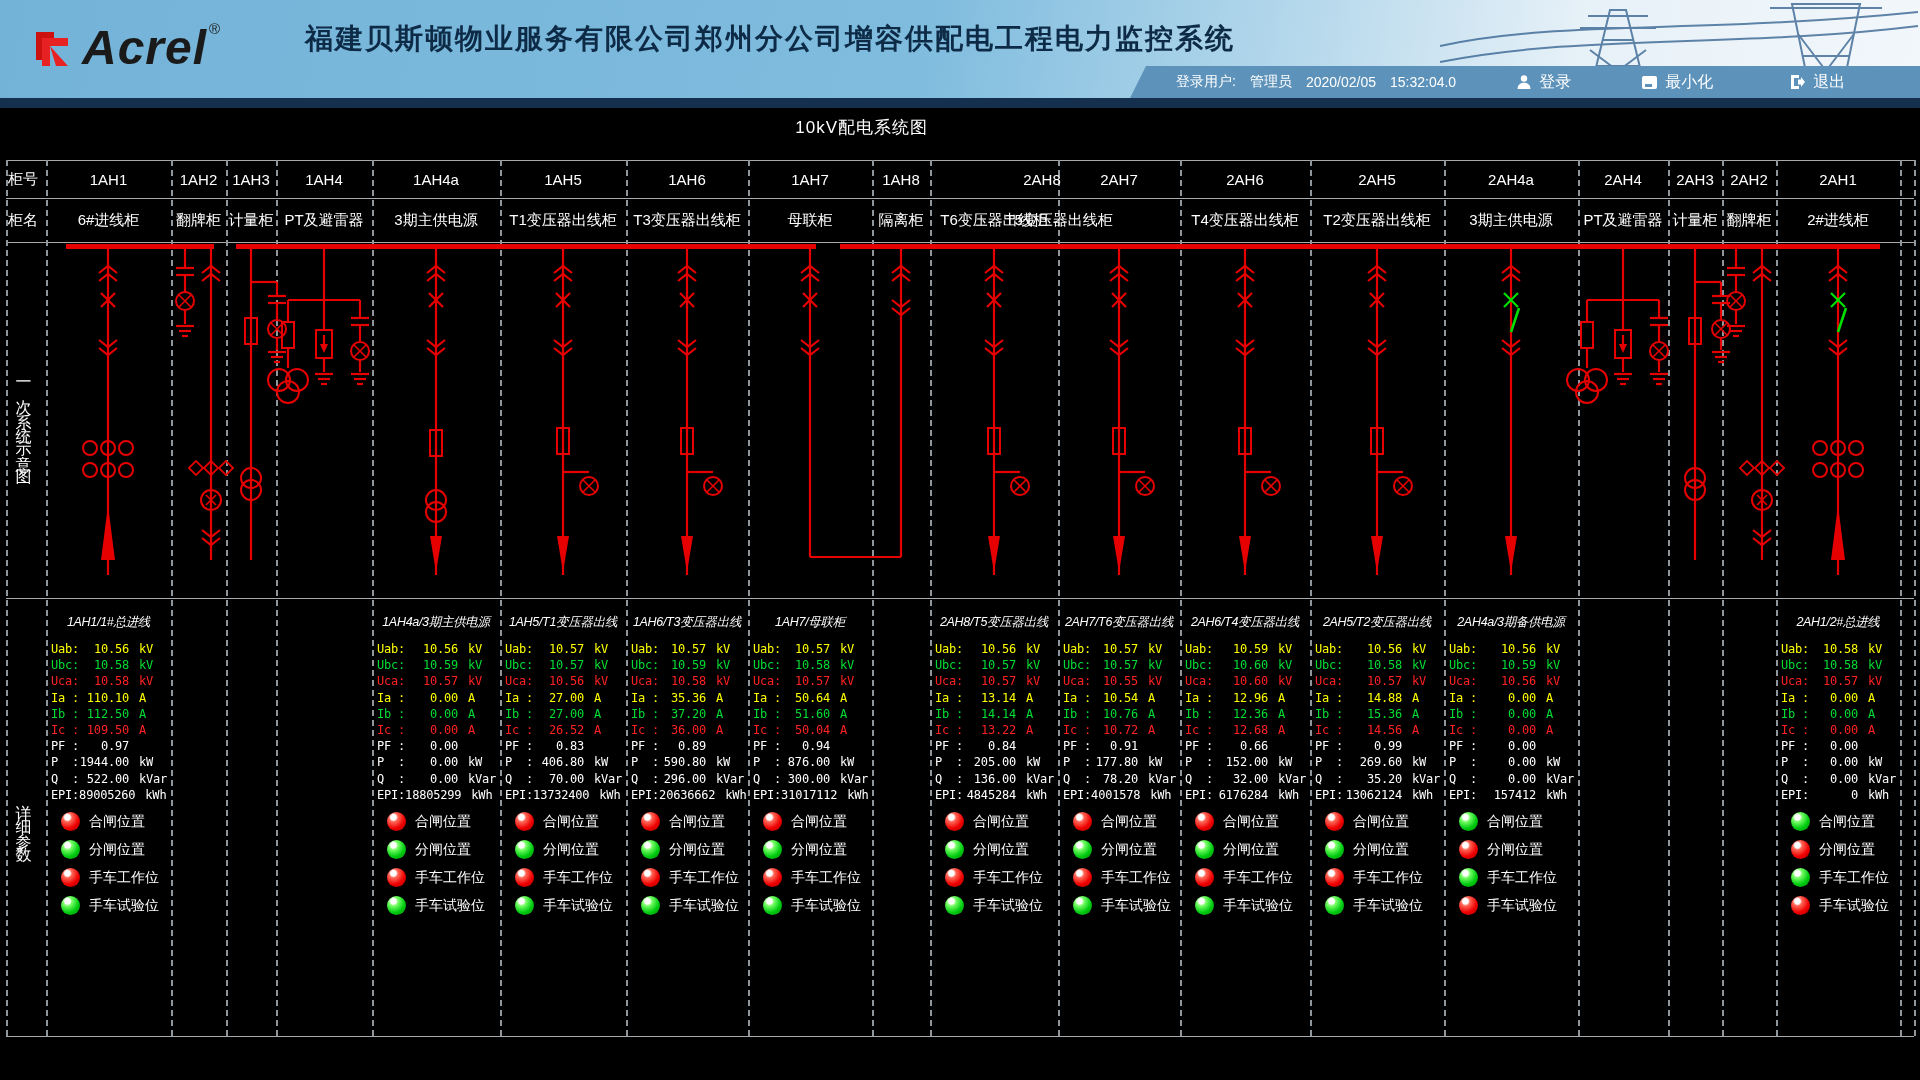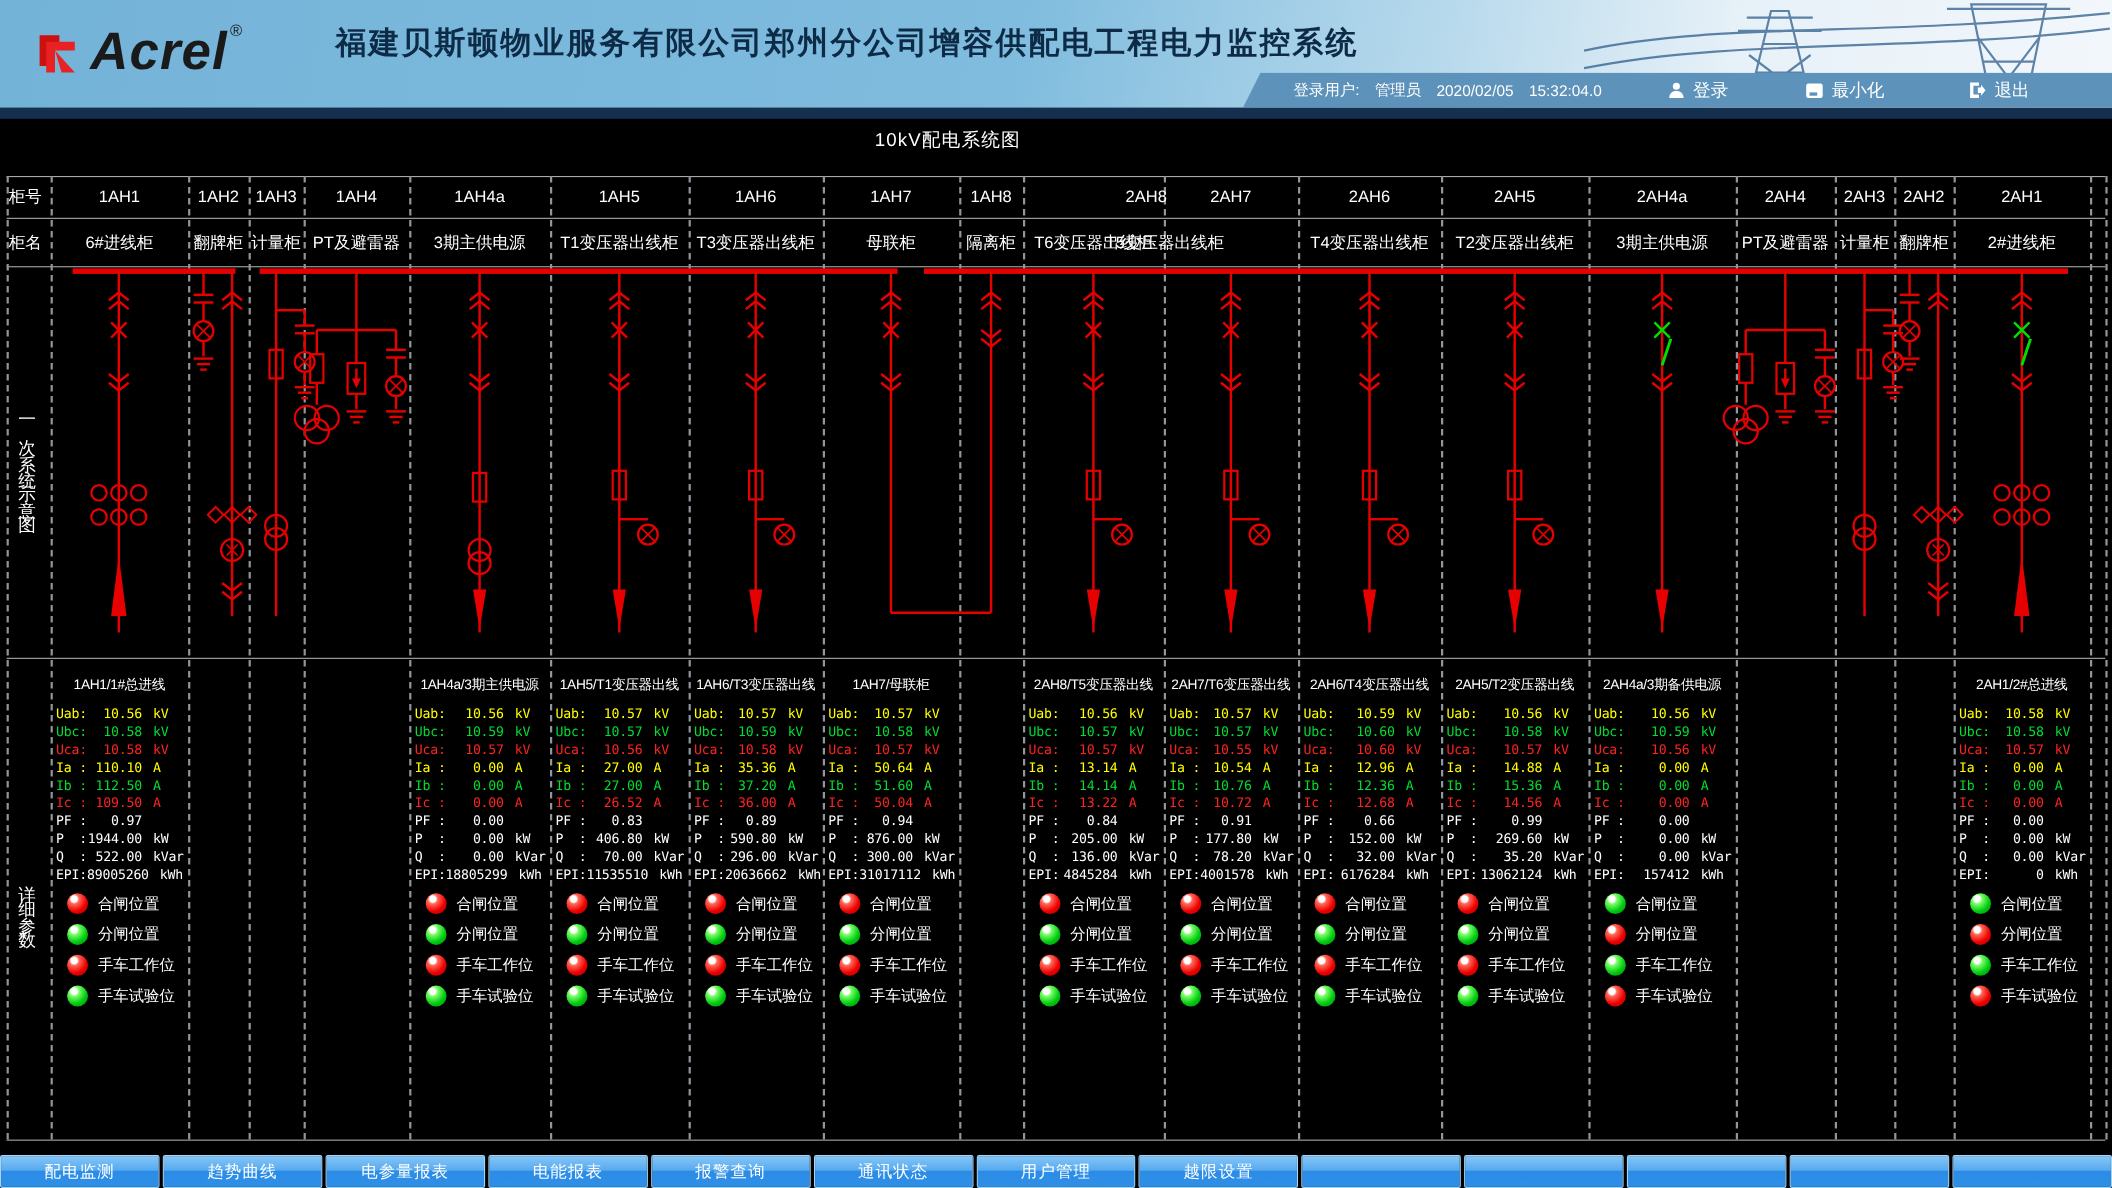--- a/index.html
+++ b/index.html
@@ -33,21 +33,21 @@
   .cab-cell{position:absolute;color:#fff;text-align:center;font-size:15px;display:flex;
     align-items:center;justify-content:center;white-space:nowrap;overflow:hidden;}
   .rowlab{position:absolute;left:0;width:46px;color:#fff;font-size:15px;display:flex;
     align-items:center;justify-content:center;}
   .side-label{position:absolute;left:0;width:46px;color:#fff;font-size:16px;
     display:flex;align-items:center;justify-content:center;writing-mode:vertical-rl;
     text-orientation:upright;letter-spacing:14px;}
   
   .panel{position:absolute;top:600px;height:436px;}
   .panel-title{color:#fff;font-size:12.5px;letter-spacing:-0.3px;text-align:center;
-    margin:14px 0 10px 0;white-space:nowrap;}
+    margin:14px 0 10px 0;white-space:nowrap;font-style:italic;}
   .mrow{display:flex;align-items:baseline;font-family:"DejaVu Sans Mono","Liberation Mono",monospace;
     font-size:12px;line-height:16.2px;letter-spacing:-0.2px;padding:0 2px;}
   .mrow .lab{white-space:pre;}
   .mrow .val{flex:1;text-align:right;}
   .mrow .unit{white-space:pre;width:34px;text-align:left;margin-left:3px;}
   .c-y{color:#ffff00;} .c-g{color:#00dd33;} .c-r{color:#ff2222;} .c-w{color:#ffffff;}
   .led-row{display:flex;align-items:center;gap:9px;margin:9px 0 0 12px;}
   .led{width:19px;height:19px;border-radius:50%;flex:0 0 auto;}
   .led.red{background:radial-gradient(circle at 34% 28%,#ffffff 0 15%,#ff6a5a 24%,#ee0000 60%,#a80000 100%);}
   .led.green{background:radial-gradient(circle at 34% 28%,#ffffff 0 15%,#7dff6a 24%,#00cc11 60%,#008800 100%);}
@@ -375,21 +375,21 @@
           <span class="val">406.80</span>
           <span class="unit"> kW</span>
         </div>
         <div class="mrow c-w">
           <span class="lab">Q  :</span>
           <span class="val">70.00</span>
           <span class="unit"> kVar</span>
         </div>
         <div class="mrow c-w">
           <span class="lab">EPI:</span>
-          <span class="val">11535510</span>
+          <span class="val">13732400</span>
           <span class="unit"> kWh</span>
         </div>
         <div class="led-row">
           <span class="led red"></span>
           <span class="led-label">合闸位置</span>
         </div>
         <div class="led-row">
           <span class="led green"></span>
           <span class="led-label">分闸位置</span>
         </div>
@@ -1225,28 +1225,13 @@
       <polyline points="1829,348 1838,355 1847,348" stroke="#e60000" stroke-width="2.2" fill="none"></polyline>
       <circle cx="1820" cy="448" r="7" stroke="#e60000" stroke-width="2" fill="none"></circle>
       <circle cx="1838" cy="448" r="7" stroke="#e60000" stroke-width="2" fill="none"></circle>
       <circle cx="1856" cy="448" r="7" stroke="#e60000" stroke-width="2" fill="none"></circle>
       <circle cx="1820" cy="470" r="7" stroke="#e60000" stroke-width="2" fill="none"></circle>
       <circle cx="1838" cy="470" r="7" stroke="#e60000" stroke-width="2" fill="none"></circle>
       <circle cx="1856" cy="470" r="7" stroke="#e60000" stroke-width="2" fill="none"></circle>
       <polygon points="1838,505 1831,560 1845,560" fill="#e60000"></polygon>
     </svg>
 
-  <div class="bottom-nav" id="bottom-nav">
-      <div class="nav-btn">配电监测</div>
-      <div class="nav-btn">趋势曲线</div>
-      <div class="nav-btn">电参量报表</div>
-      <div class="nav-btn">电能报表</div>
-      <div class="nav-btn">报警查询</div>
-      <div class="nav-btn">通讯状态</div>
-      <div class="nav-btn">用户管理</div>
-      <div class="nav-btn">越限设置</div>
-      <div class="nav-btn"></div>
-      <div class="nav-btn"></div>
-      <div class="nav-btn"></div>
-      <div class="nav-btn"></div>
-      <div class="nav-btn"></div>
-    </div>
 </div>
 
 </body></html>

